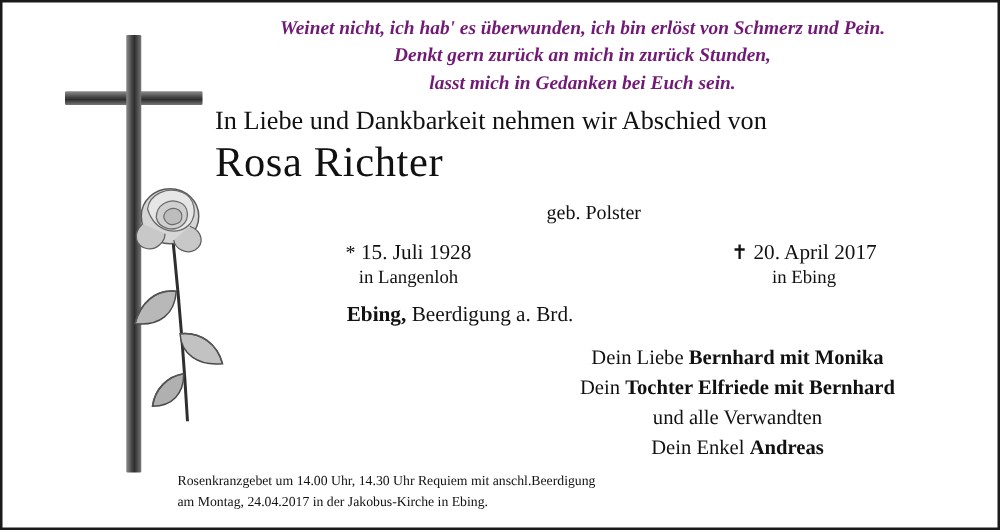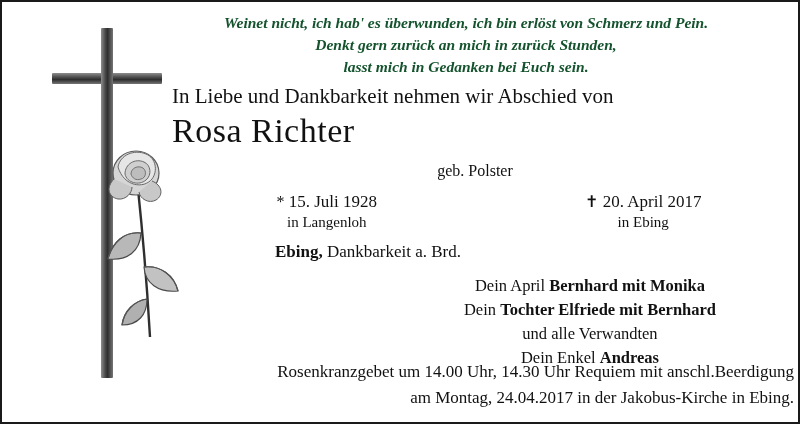--- a/index.html
+++ b/index.html
@@ -65,21 +65,21 @@
   .verse {
     position: absolute;
     left: 150px;
     right: 18px;
     top: 10px;
     text-align: center;
     font-style: italic;
     font-size: 15.5px;
     line-height: 1.42;
     font-weight: 700;
-    color: #14532d;
+    color: #701a75;
   }
   .verse div { white-space: nowrap; }
   .intro {
     position: absolute;
     left: 170px;
     right: 20px;
     top: 82px;
     text-align: left;
     font-size: 21px;
   }
@@ -136,22 +136,22 @@
     text-align: center;
     font-size: 16.5px;
     line-height: 1.46;
   }
   .mourners b { font-weight: 700; }
   .service {
     position: absolute;
     left: 140px;
     right: 4px;
     bottom: 12px;
-    text-align: right;
-    font-size: 17px;
+    text-align: left;
+    font-size: 11px;
     line-height: 1.5;
   }
 </style>
 </head>
 <body>
 
 <div class="obituary">
 
   <div class="decor">
     <div class="cross-wrap">
@@ -205,26 +205,26 @@
     <div class="date-col">
       <div class="date-main">
         <span class="dagger">✝</span>
         <span>20. April 2017</span>
       </div>
       <div class="date-place">in Ebing</div>
     </div>
   </div>
 
   <div class="hometown">
-    <b>Ebing,</b><span> Dankbarkeit a. Brd.</span>
+    <b>Ebing,</b><span> Beerdigung a. Brd.</span>
   </div>
 
   <div class="mourners">
     <div>
-      <span>Dein April </span><b>Bernhard mit Monika</b>
+      <span>Dein Liebe </span><b>Bernhard mit Monika</b>
     </div>
     <div>
       <span>Dein </span><b>Tochter Elfriede mit Bernhard</b>
     </div>
     <div>
       <span>und alle Verwandten</span>
     </div>
     <div>
       <span>Dein Enkel </span><b>Andreas</b>
     </div>

